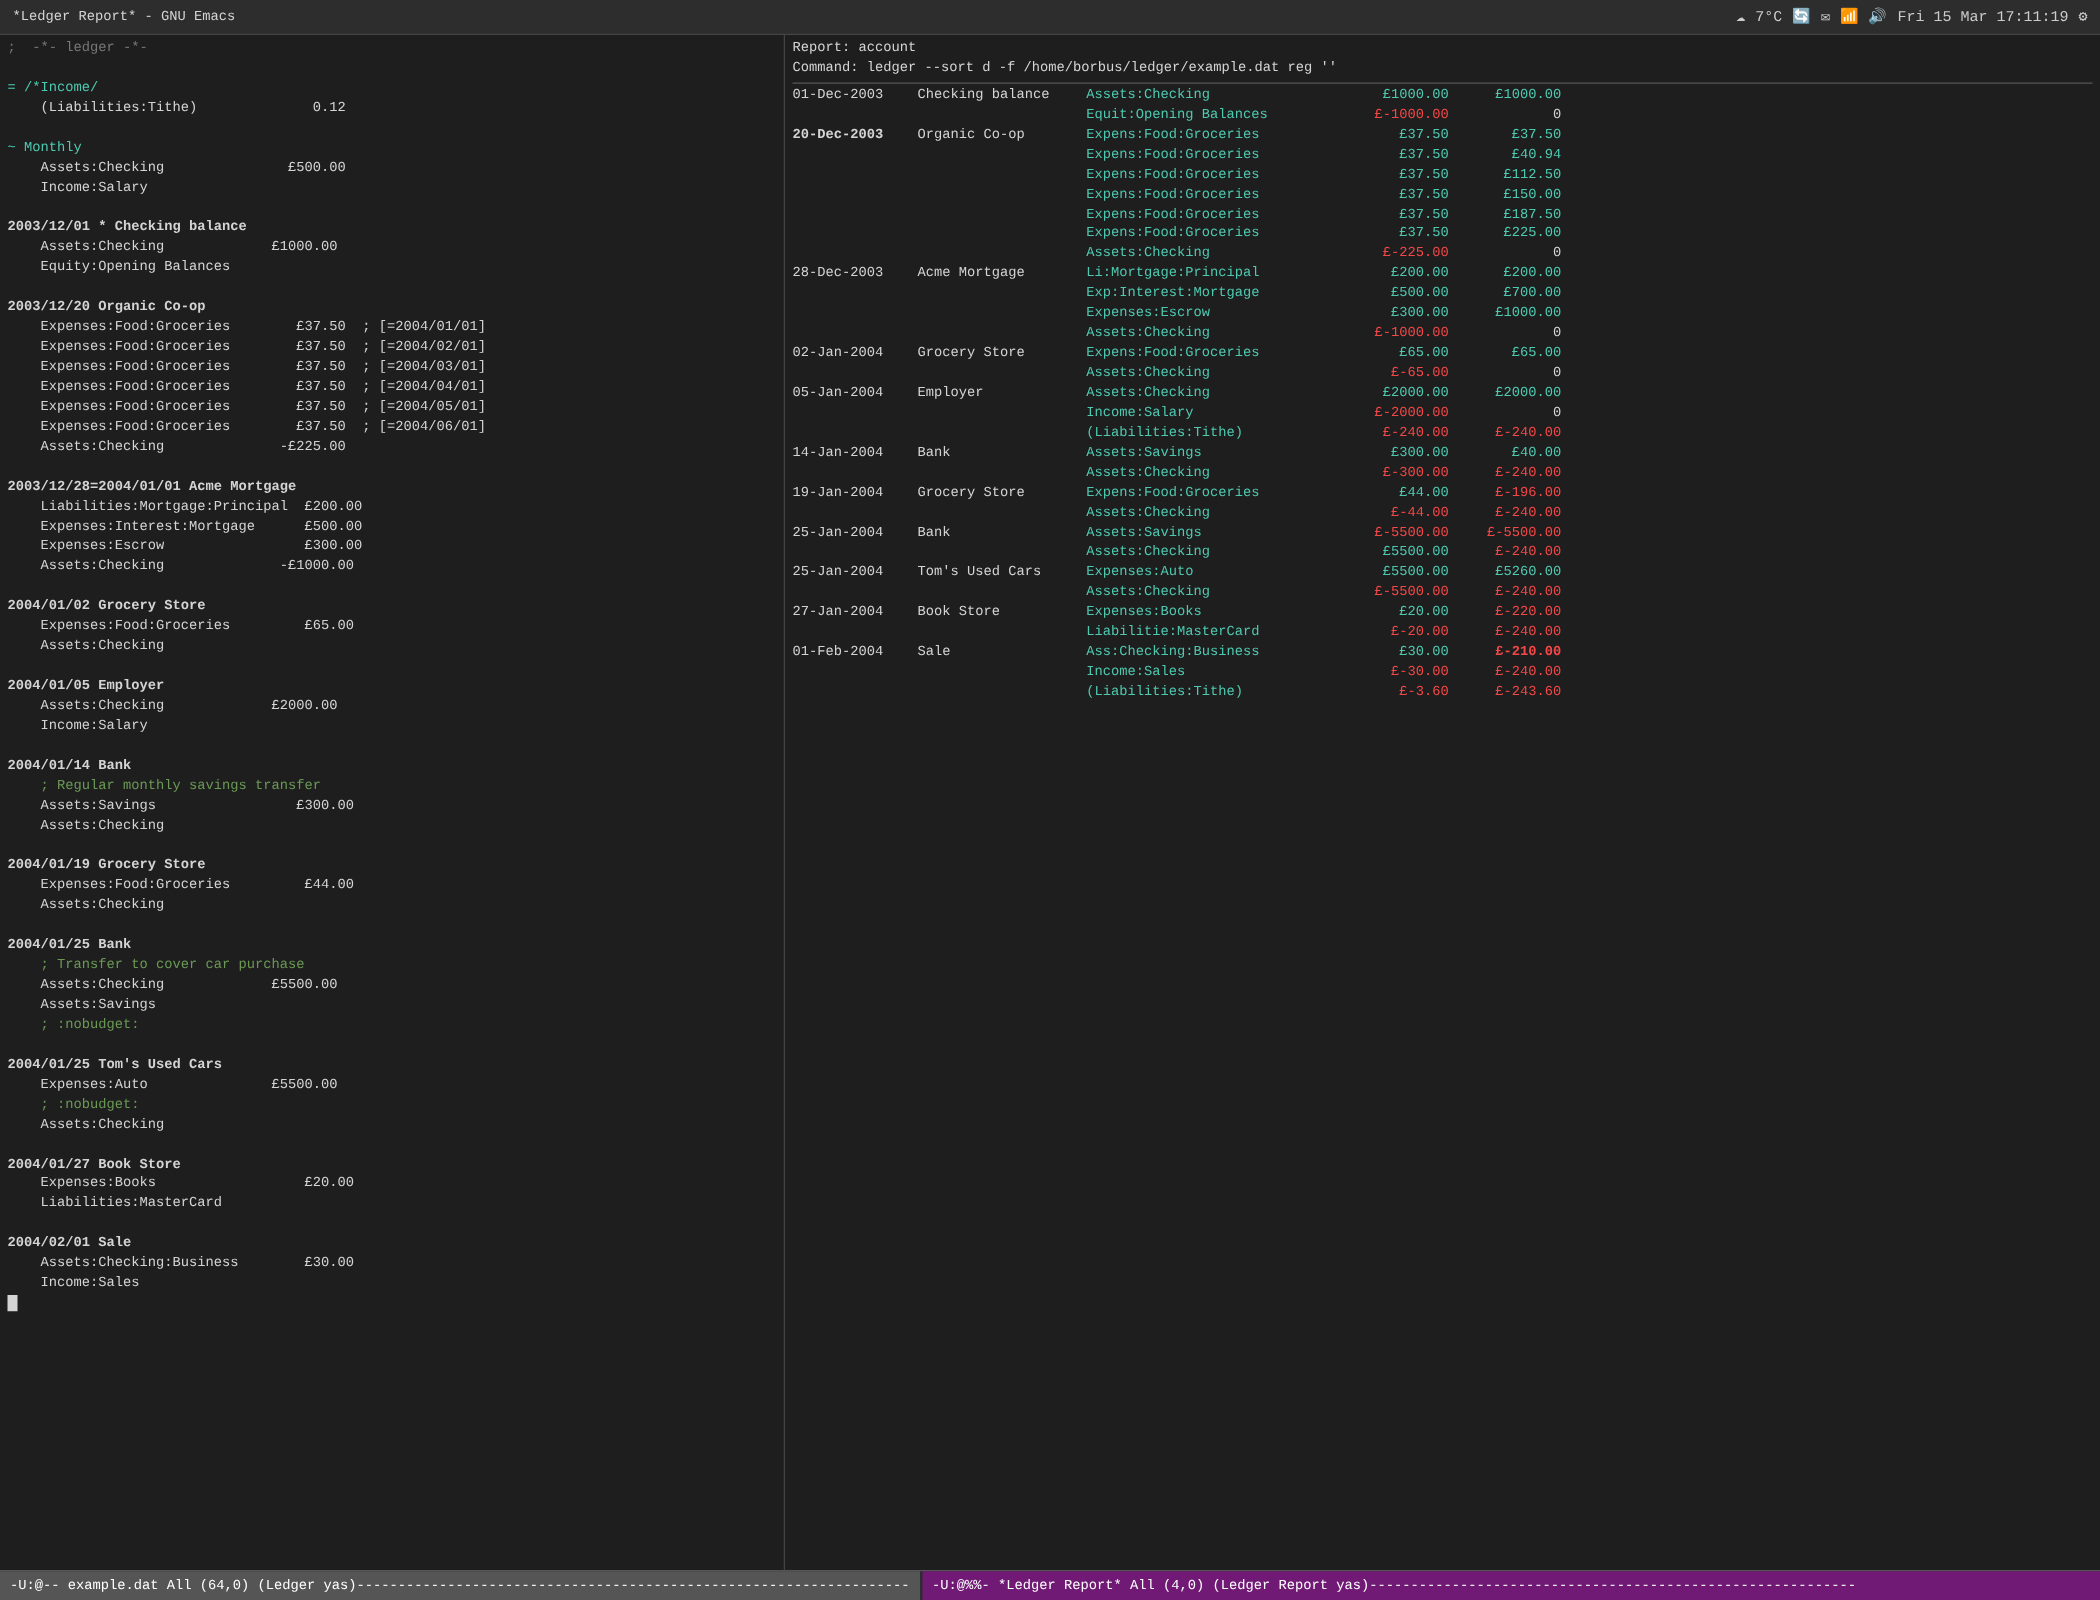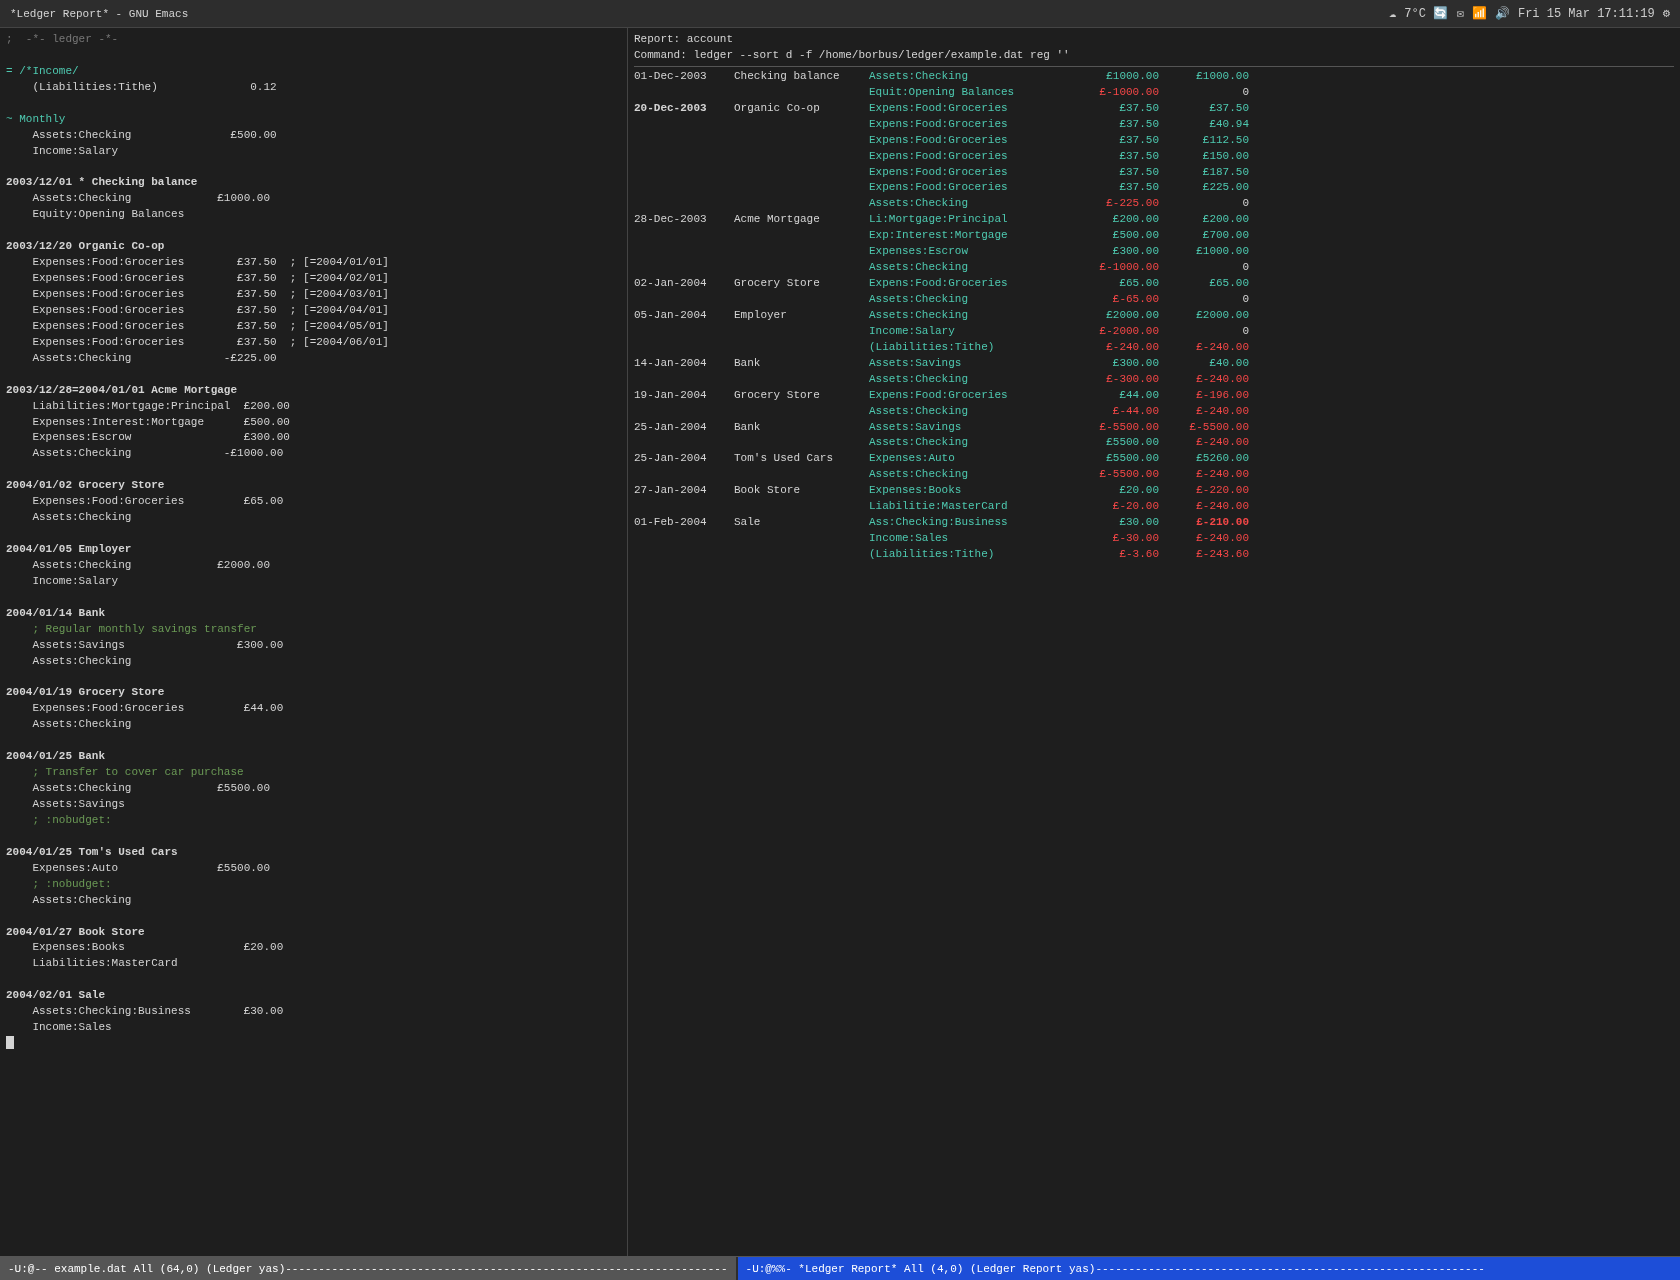--- a/index.html
+++ b/index.html
@@ -76,21 +76,21 @@
     .status-left {
       background: #555;
       color: #fff;
       padding: 0 8px;
       height: 100%;
       display: flex;
       align-items: center;
       min-width: 300px;
     }
     .status-right {
-      background: #1d4ed8;
+      background: #701a75;
       color: #fff;
       padding: 0 8px;
       height: 100%;
       display: flex;
       align-items: center;
       flex: 1;
       margin-left: 2px;
     }
 
     

